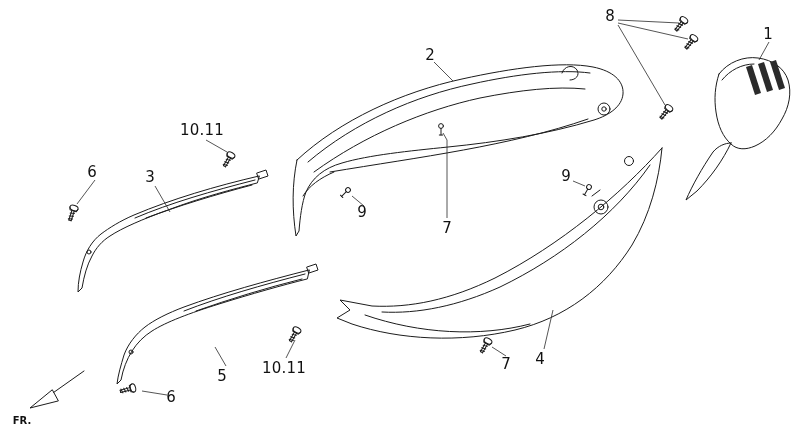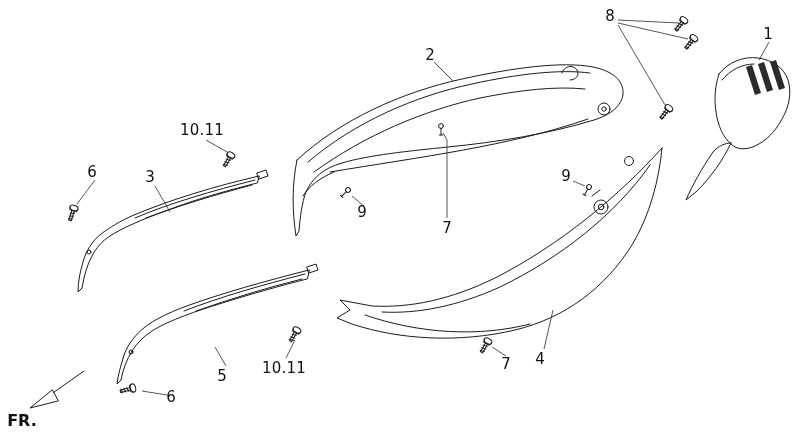--- a/index.html
+++ b/index.html
@@ -16,21 +16,21 @@
     transform:translate(-50%,-50%);
     font-size:15px;
     color:#111111;
     letter-spacing:0.2px;
     white-space:nowrap;
     user-select:none;
   }
   .fr-label {
     position:absolute;
     transform:translate(-50%,-50%);
-    font-size:16px;
+    font-size:10px;
     font-weight:bold;
     color:#111111;
   }
   .lines { stroke:#1c1c1c; stroke-width:1; fill:none; stroke-linecap:round; stroke-linejoin:round; }
   .thin  { stroke:#2a2a2a; stroke-width:0.8; fill:none; }
   .slot  { fill:#2b2b2b; stroke:none; }
 </style>
 </head>
 <body>
 

